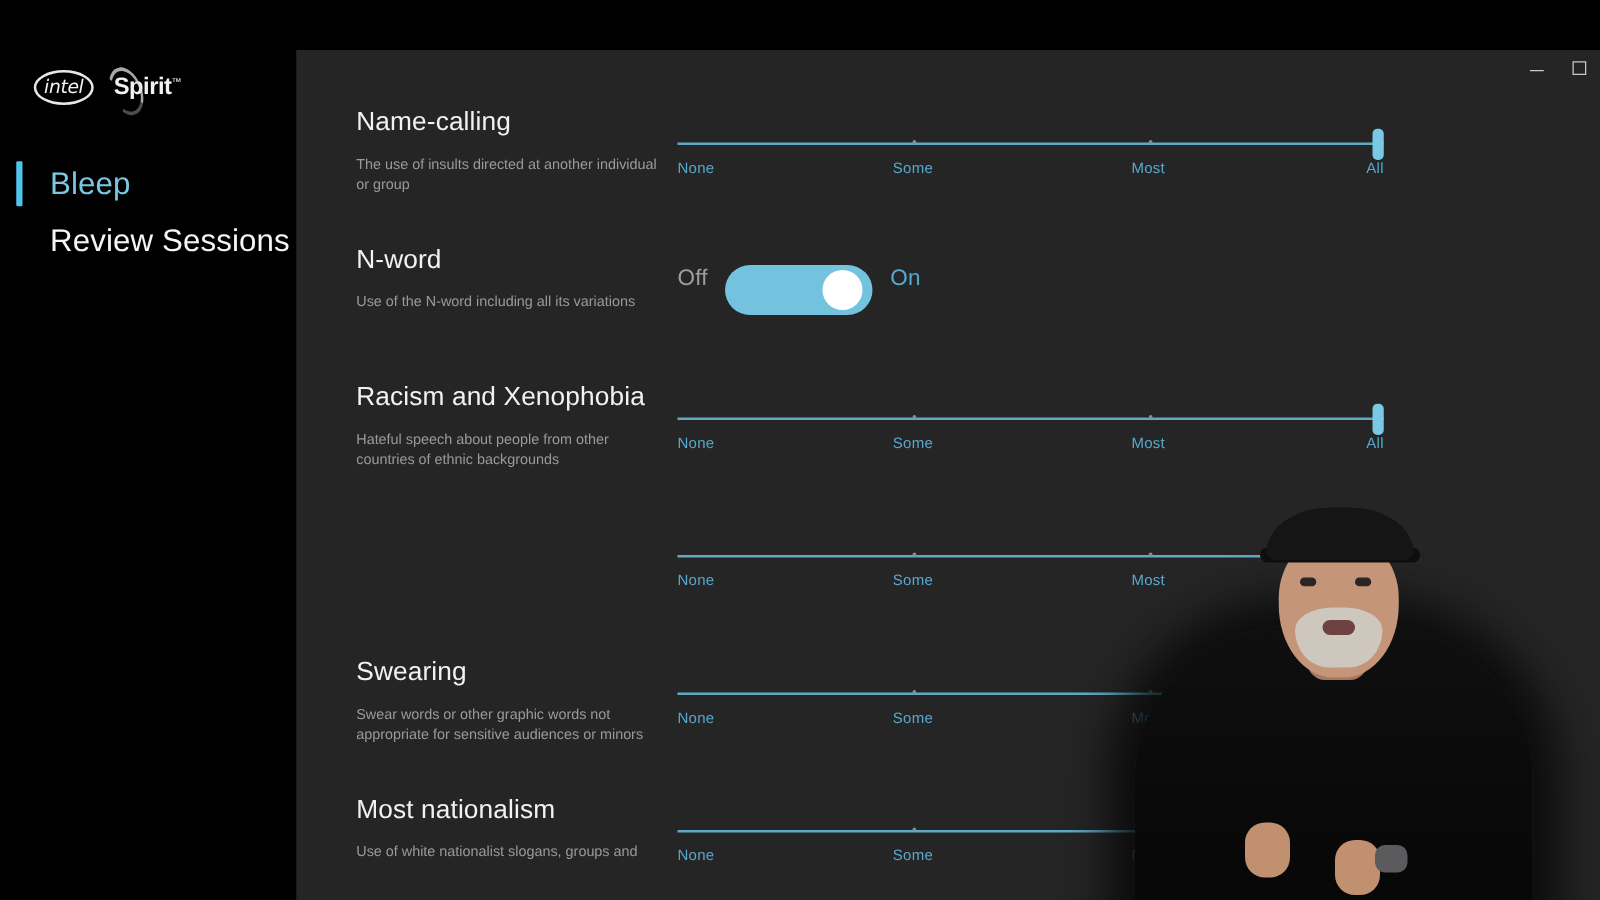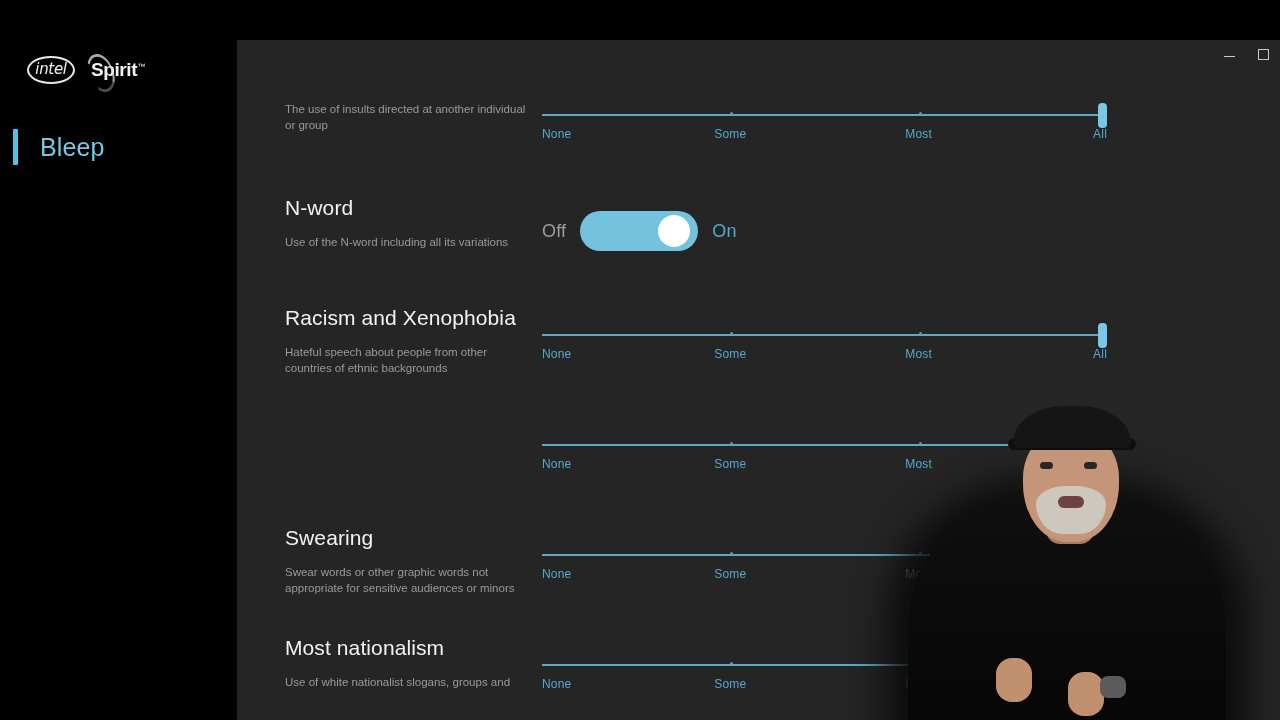--- a/index.html
+++ b/index.html
@@ -210,21 +210,20 @@
     white-space: nowrap;
   }
   .lab-0 { left: 0; }
   .lab-1 { left: 33.33%; transform: translateX(-50%); }
   .lab-2 { left: 66.66%; transform: translateX(-50%); }
   .lab-3 { right: 0; }
 
   
   .toggle-wrap {
     display: flex;
-    align-items: center;
     gap: 14px;
     height: 44px;
     padding-top: 6px;
   }
   .toggle-label {
     font-size: 18px;
     letter-spacing: 0.2px;
   }
   .toggle-label.off { color: #9d9d9d; }
   .toggle-label.on  { color: #53a9cf; }
@@ -361,38 +360,42 @@
         <span class="swoosh"></span>
         <span>Spirit</span><span class="tm">™</span>
       </div>
     </div>
 
     <div class="nav">
       <div class="nav-item active">
         <span class="accent-bar"></span>
         <span>Bleep</span>
       </div>
+      <div class="nav-item">
+        <span>Review Sessions</span>
+      </div>
     </div>
   </div>
 
   <div class="main">
 
     <div class="titlebar">
       <div class="win-btn">
         <span class="dash"></span>
       </div>
       <div class="win-btn">
         <span class="sq"></span>
       </div>
     </div>
 
     <div class="settings-list">
 
       <div class="setting-row">
         <div class="setting-info">
+          <div class="setting-title">Name-calling</div>
           <div class="setting-desc">The use of insults directed at another individual or group</div>
         </div>
         <div class="setting-control">
           <div class="slider">
             <div class="track"></div>
             <div class="tick" style="left:33.33%"></div>
             <div class="tick" style="left:66.66%"></div>
             <div class="thumb" style="left:calc(100% - 9px)"></div>
             <div class="labels">
               <span class="lab-0">None</span>

